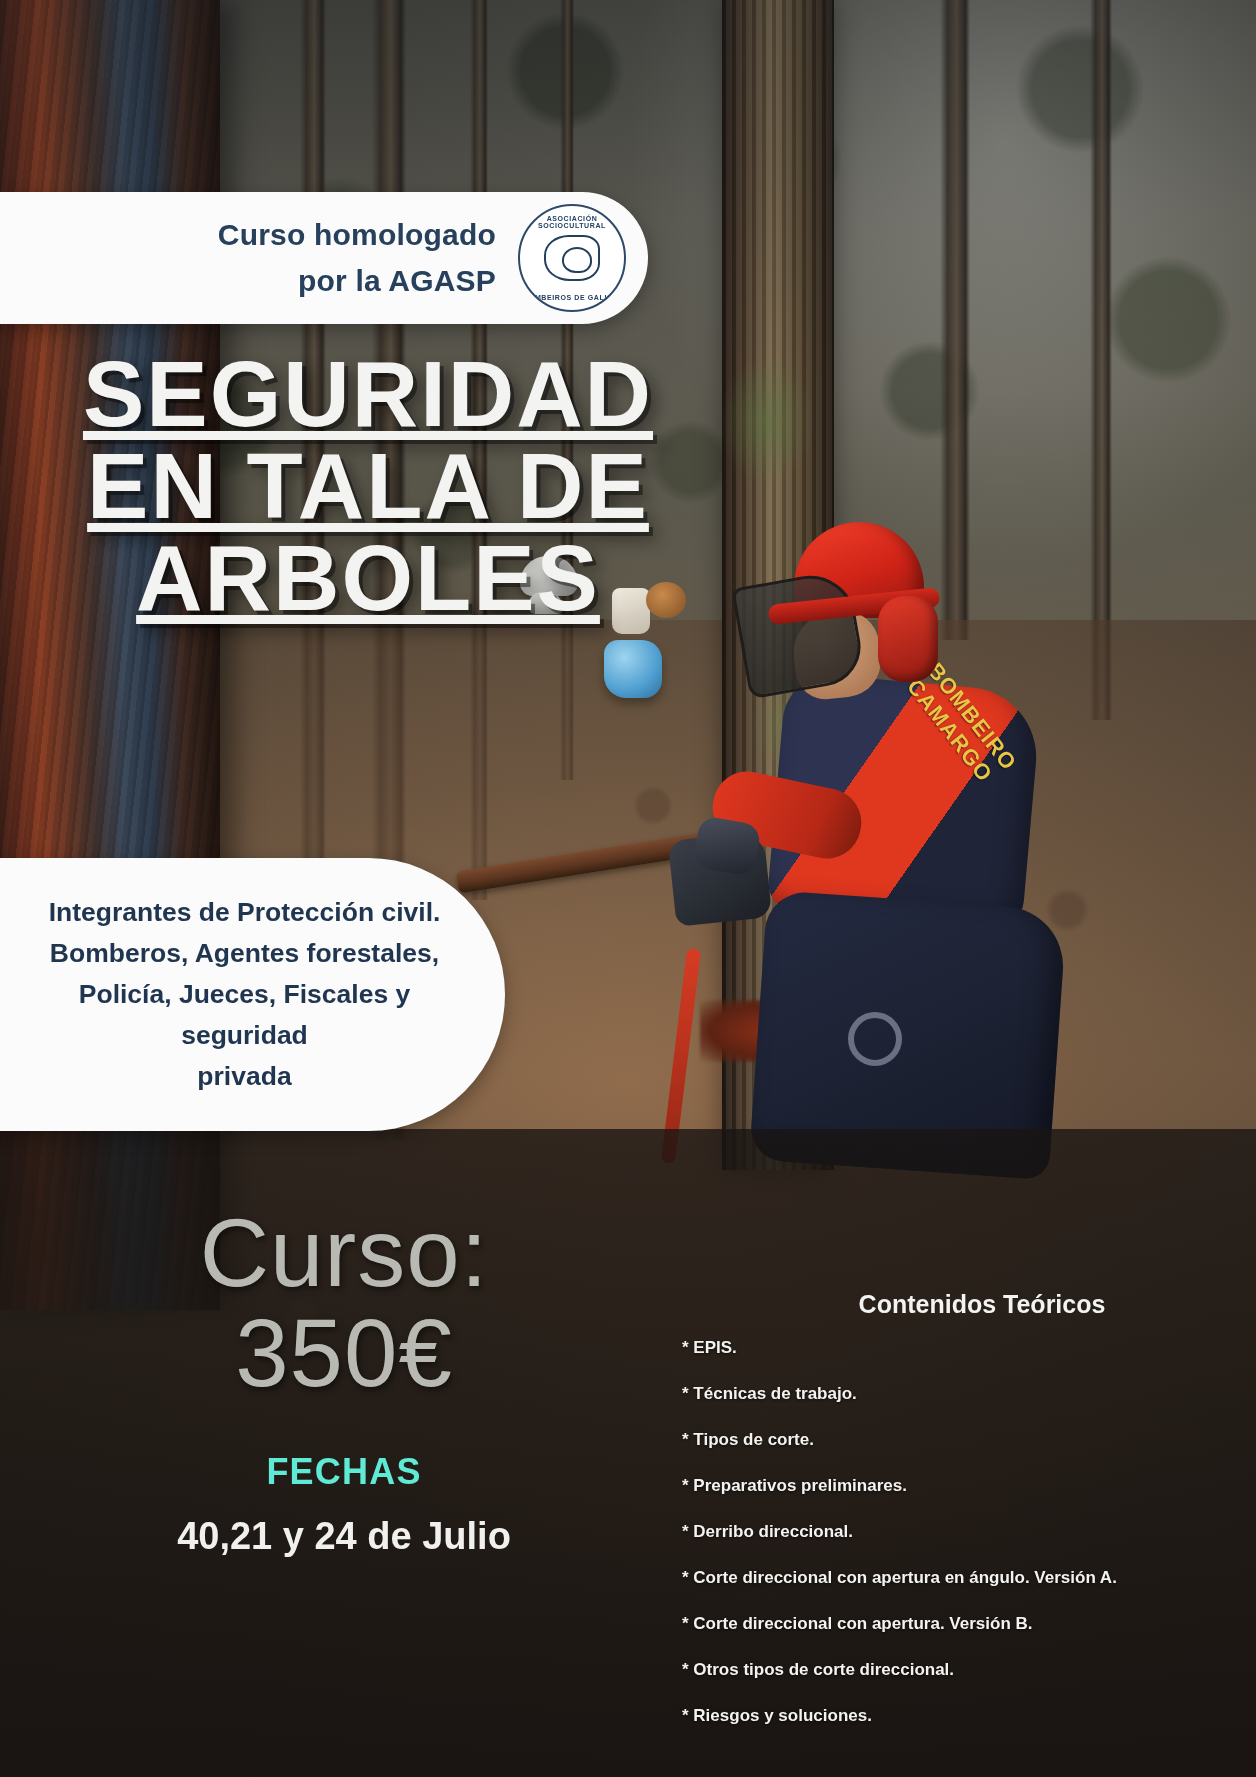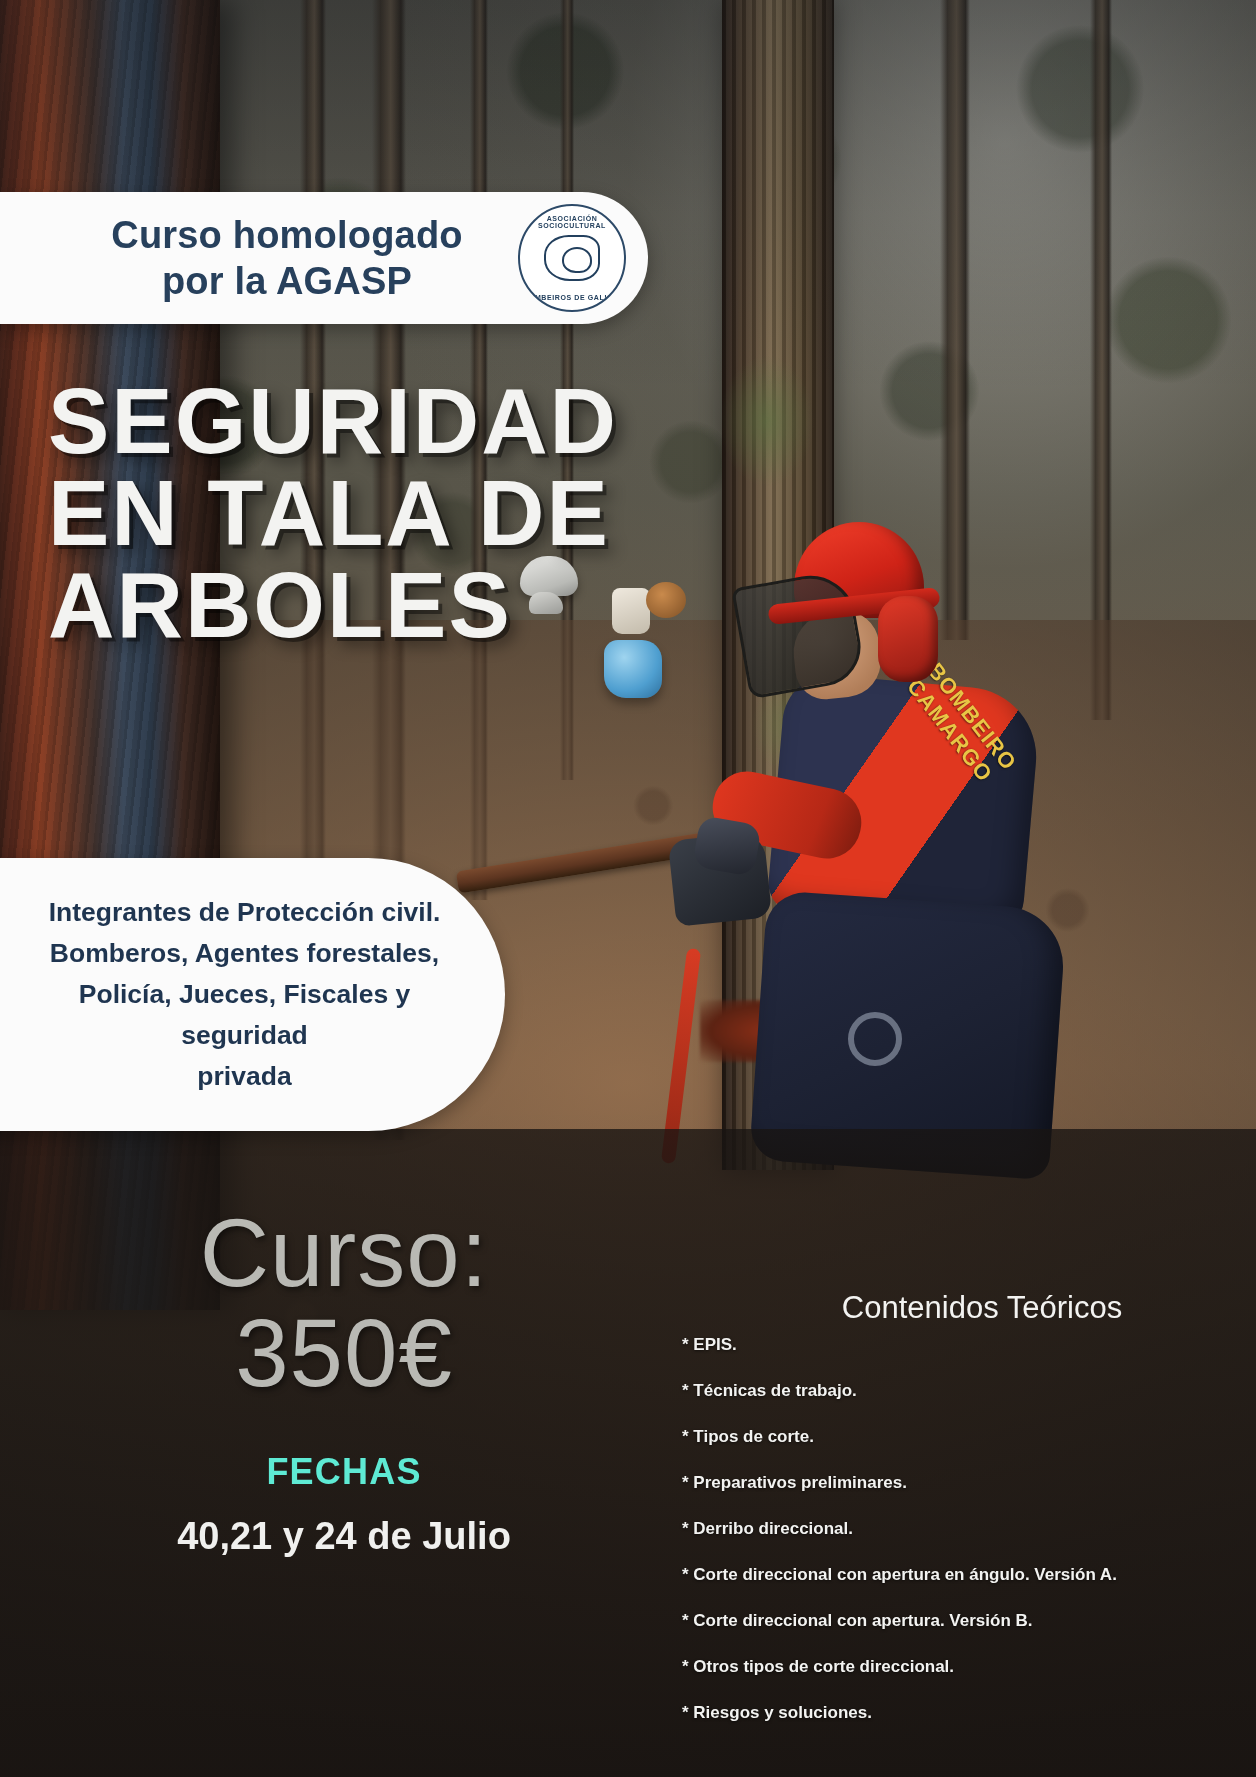--- a/index.html
+++ b/index.html
@@ -260,26 +260,26 @@
     background: #fbfbfb;
     border-radius: 0 66px 66px 0;
     display: flex;
     align-items: center;
     padding-left: 78px;
     gap: 22px;
     box-shadow: 0 6px 18px rgba(0,0,0,0.3);
   }
   .badge-agasp .badge-text {
     color: #27405c;
-    font-size: 38px;
+    font-size: 30px;
     line-height: 46px;
     font-weight: 700;
     letter-spacing: .2px;
     white-space: pre-line;
-    text-align: center;
+    text-align: right;
     flex: 1;
   }
 
   .logo {
     position: relative;
     width: 108px; height: 108px;
     border-radius: 50%;
     background: #ffffff;
     border: 2px solid #2d4a68;
     display: flex; align-items: center; justify-content: center;
@@ -305,32 +305,33 @@
   .logo .map::after {
     content: "";
     position: absolute; left: 16px; top: 10px;
     width: 26px; height: 22px;
     border: 2px solid #23405e;
     border-radius: 50% 50% 42% 46%;
   }
 
   .title {
     position: absolute;
-    left: 48px; top: 375px;
+    left: 48px; top: 348px;
     width: 640px;
     color: #f3f3f1;
     font-weight: 800;
     font-size: 92px;
     line-height: 92px;
     letter-spacing: 2px;
-    text-align: left;
+    text-align: center;
     text-shadow:
       4px 4px 0 rgba(0,0,0,0.42),
       8px 8px 16px rgba(0,0,0,0.45);
     white-space: pre-line;
+    text-decoration: underline;
   }
 
   .audience-badge {
     position: absolute;
     left: -40px; top: 858px;
     width: 545px;
     padding: 34px 46px 34px 70px;
     background: #fbfbfb;
     border-radius: 0 170px 170px 0;
     box-shadow: 0 6px 18px rgba(0,0,0,0.3);
@@ -384,23 +385,23 @@
   }
 
   .contents-block {
     position: absolute;
     left: 752px; top: 1290px;
     width: 470px;
     color: #f3f3f1;
   }
   .contents-title {
     text-align: center;
-    font-size: 31px;
-    font-weight: 400;
-    margin-bottom: 4px;
+    font-size: 25px;
+    font-weight: 700;
+    margin-bottom: 14px;
     margin-left: -10px;
   }
   .contents-list { list-style: none; }
   .contents-list li {
     font-size: 17px;
     font-weight: 700;
     line-height: 29px;
     margin-bottom: 17px;
     margin-left: -70px;
     text-shadow: 0 1px 3px rgba(0,0,0,0.6);

